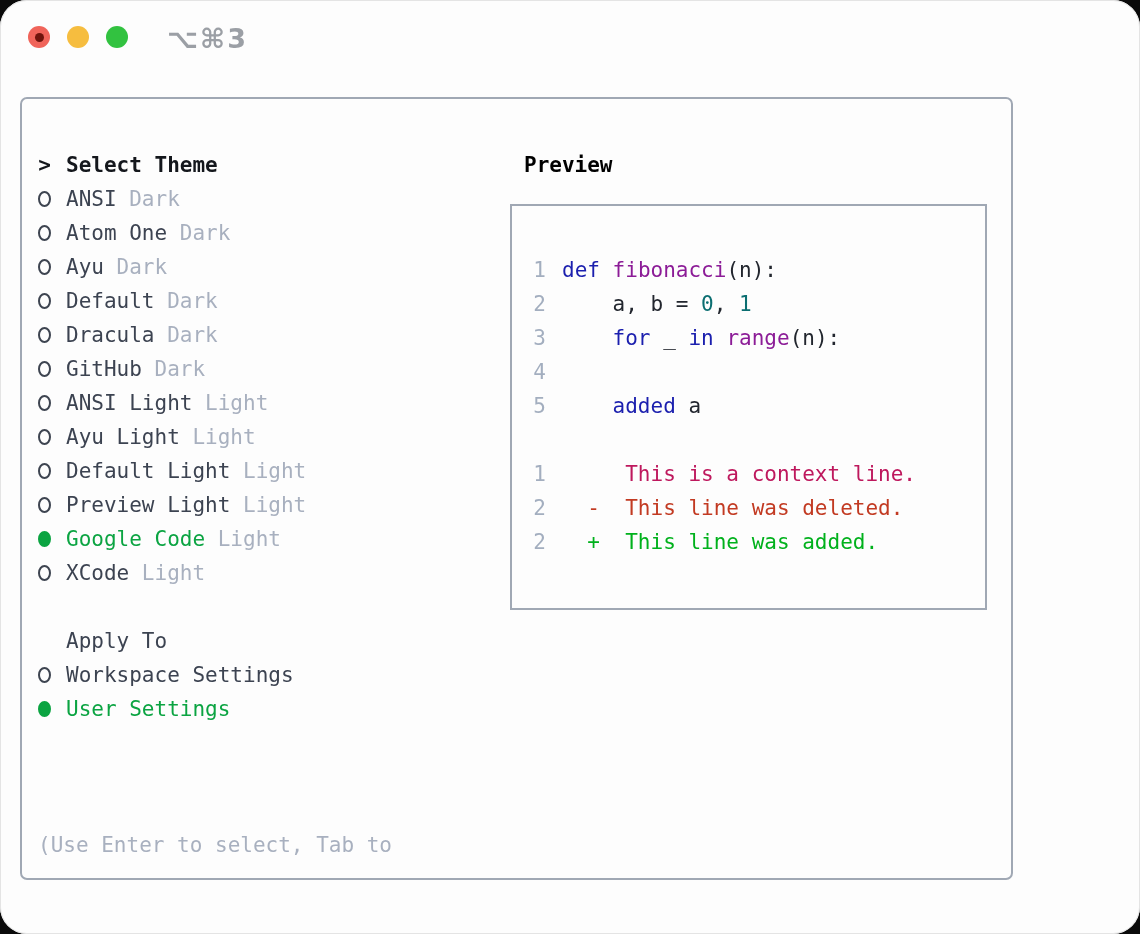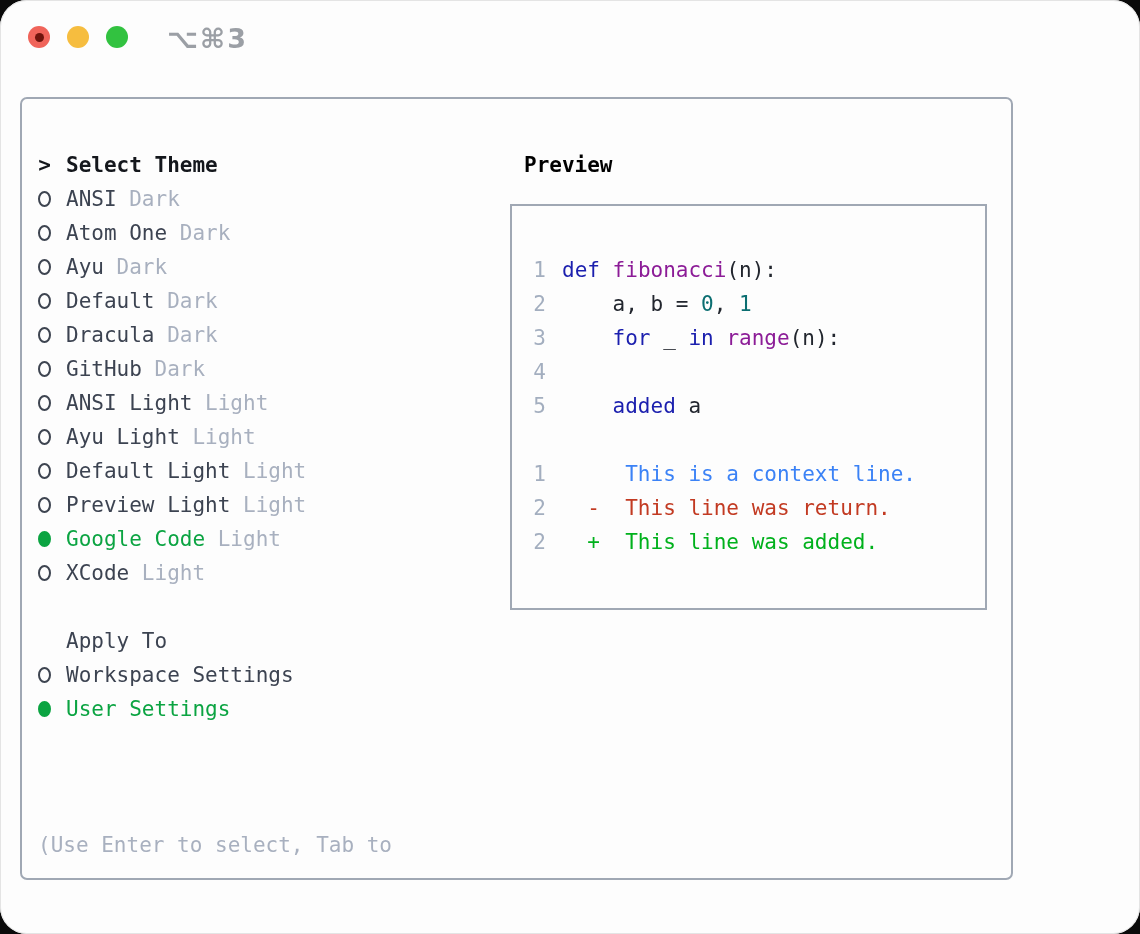--- a/index.html
+++ b/index.html
@@ -76,21 +76,21 @@
     padding: 47px 0 0 20px;
     overflow: hidden;
   }
   .pline { height: 34px; display: flex; align-items: center; font-size: 21px; }
   .ln { width: 14px; text-align: right; margin-right: 16px; color: #a3aebf; flex: none; }
   .tok { white-space: pre; }
   .tok-kw    { color: #1b1fae; }
   .tok-fn    { color: #8c1c97; }
   .tok-num   { color: #0b6e71; }
   .tok-plain { color: #22262e; }
-  .tok-ctx   { color: #3b82f6; }
+  .tok-ctx   { color: #be185d; }
   .tok-del   { color: #c23a22; }
   .tok-add   { color: #00b11c; }
 </style>
 </head>
 <body>
 
 <div class="window">
 
   <div class="titlebar">
     <span class="tl red">
@@ -265,21 +265,21 @@
           </div>
           <div class="pline">
             <span class="ln"></span>
           </div>
           <div class="pline">
             <span class="ln">1</span>
             <span class="tok tok-ctx">     This is a context line.</span>
           </div>
           <div class="pline">
             <span class="ln">2</span>
-            <span class="tok tok-del">  -  This line was return.</span>
+            <span class="tok tok-del">  -  This line was deleted.</span>
           </div>
           <div class="pline">
             <span class="ln">2</span>
             <span class="tok tok-add">  +  This line was added.</span>
           </div>
         </div>
     </div>
 
   </div>
 </div>

